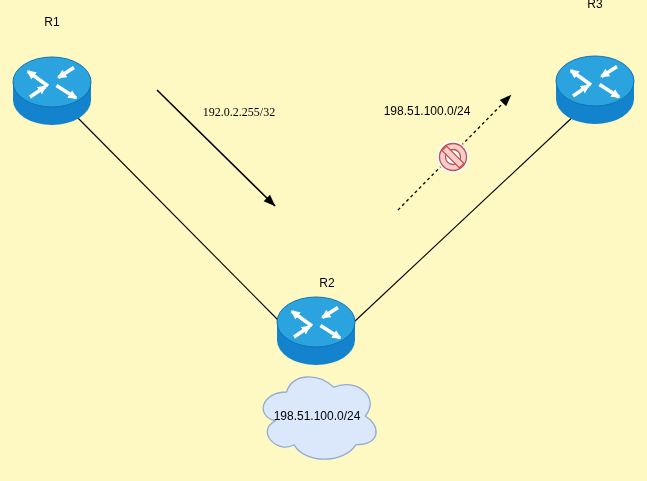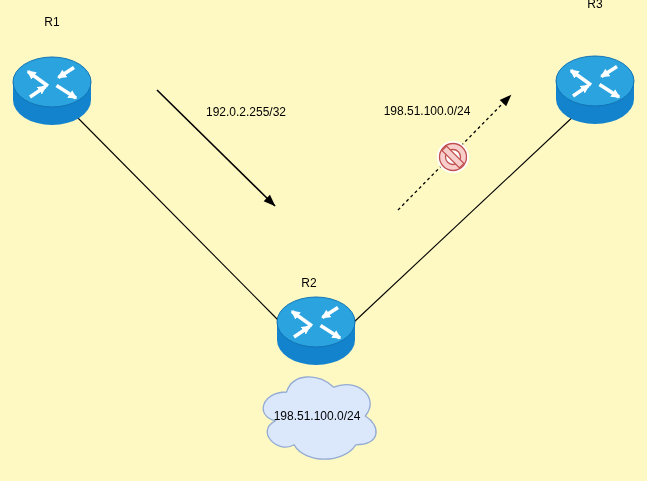--- a/index.html
+++ b/index.html
@@ -86,21 +86,21 @@
     </g>
     <g transform="translate(555,55)">
       <use href="#routerShape"></use>
     </g>
   </svg>
 
   <div class="lbl" style="left:52px;top:22px;">R1</div>
 
   <div class="lbl" style="left:595px;top:4px;">R3</div>
 
-  <div class="lbl" style="left:309px;top:283px;">R2</div>
+  <div class="lbl" style="left:327px;top:283px;">R2</div>
 
-  <div class="lbl" style="left:246px;top:112px;">192.0.2.255/32</div>
+  <div class="lbl" style="left:239px;top:112px;font-family:Liberation Serif, serif;">192.0.2.255/32</div>
 
   <div class="lbl" style="left:427px;top:111px;">198.51.100.0/24</div>
 
   <div class="lbl" style="left:317px;top:416px;">198.51.100.0/24</div>
 
 </div>
 
 </body></html>

